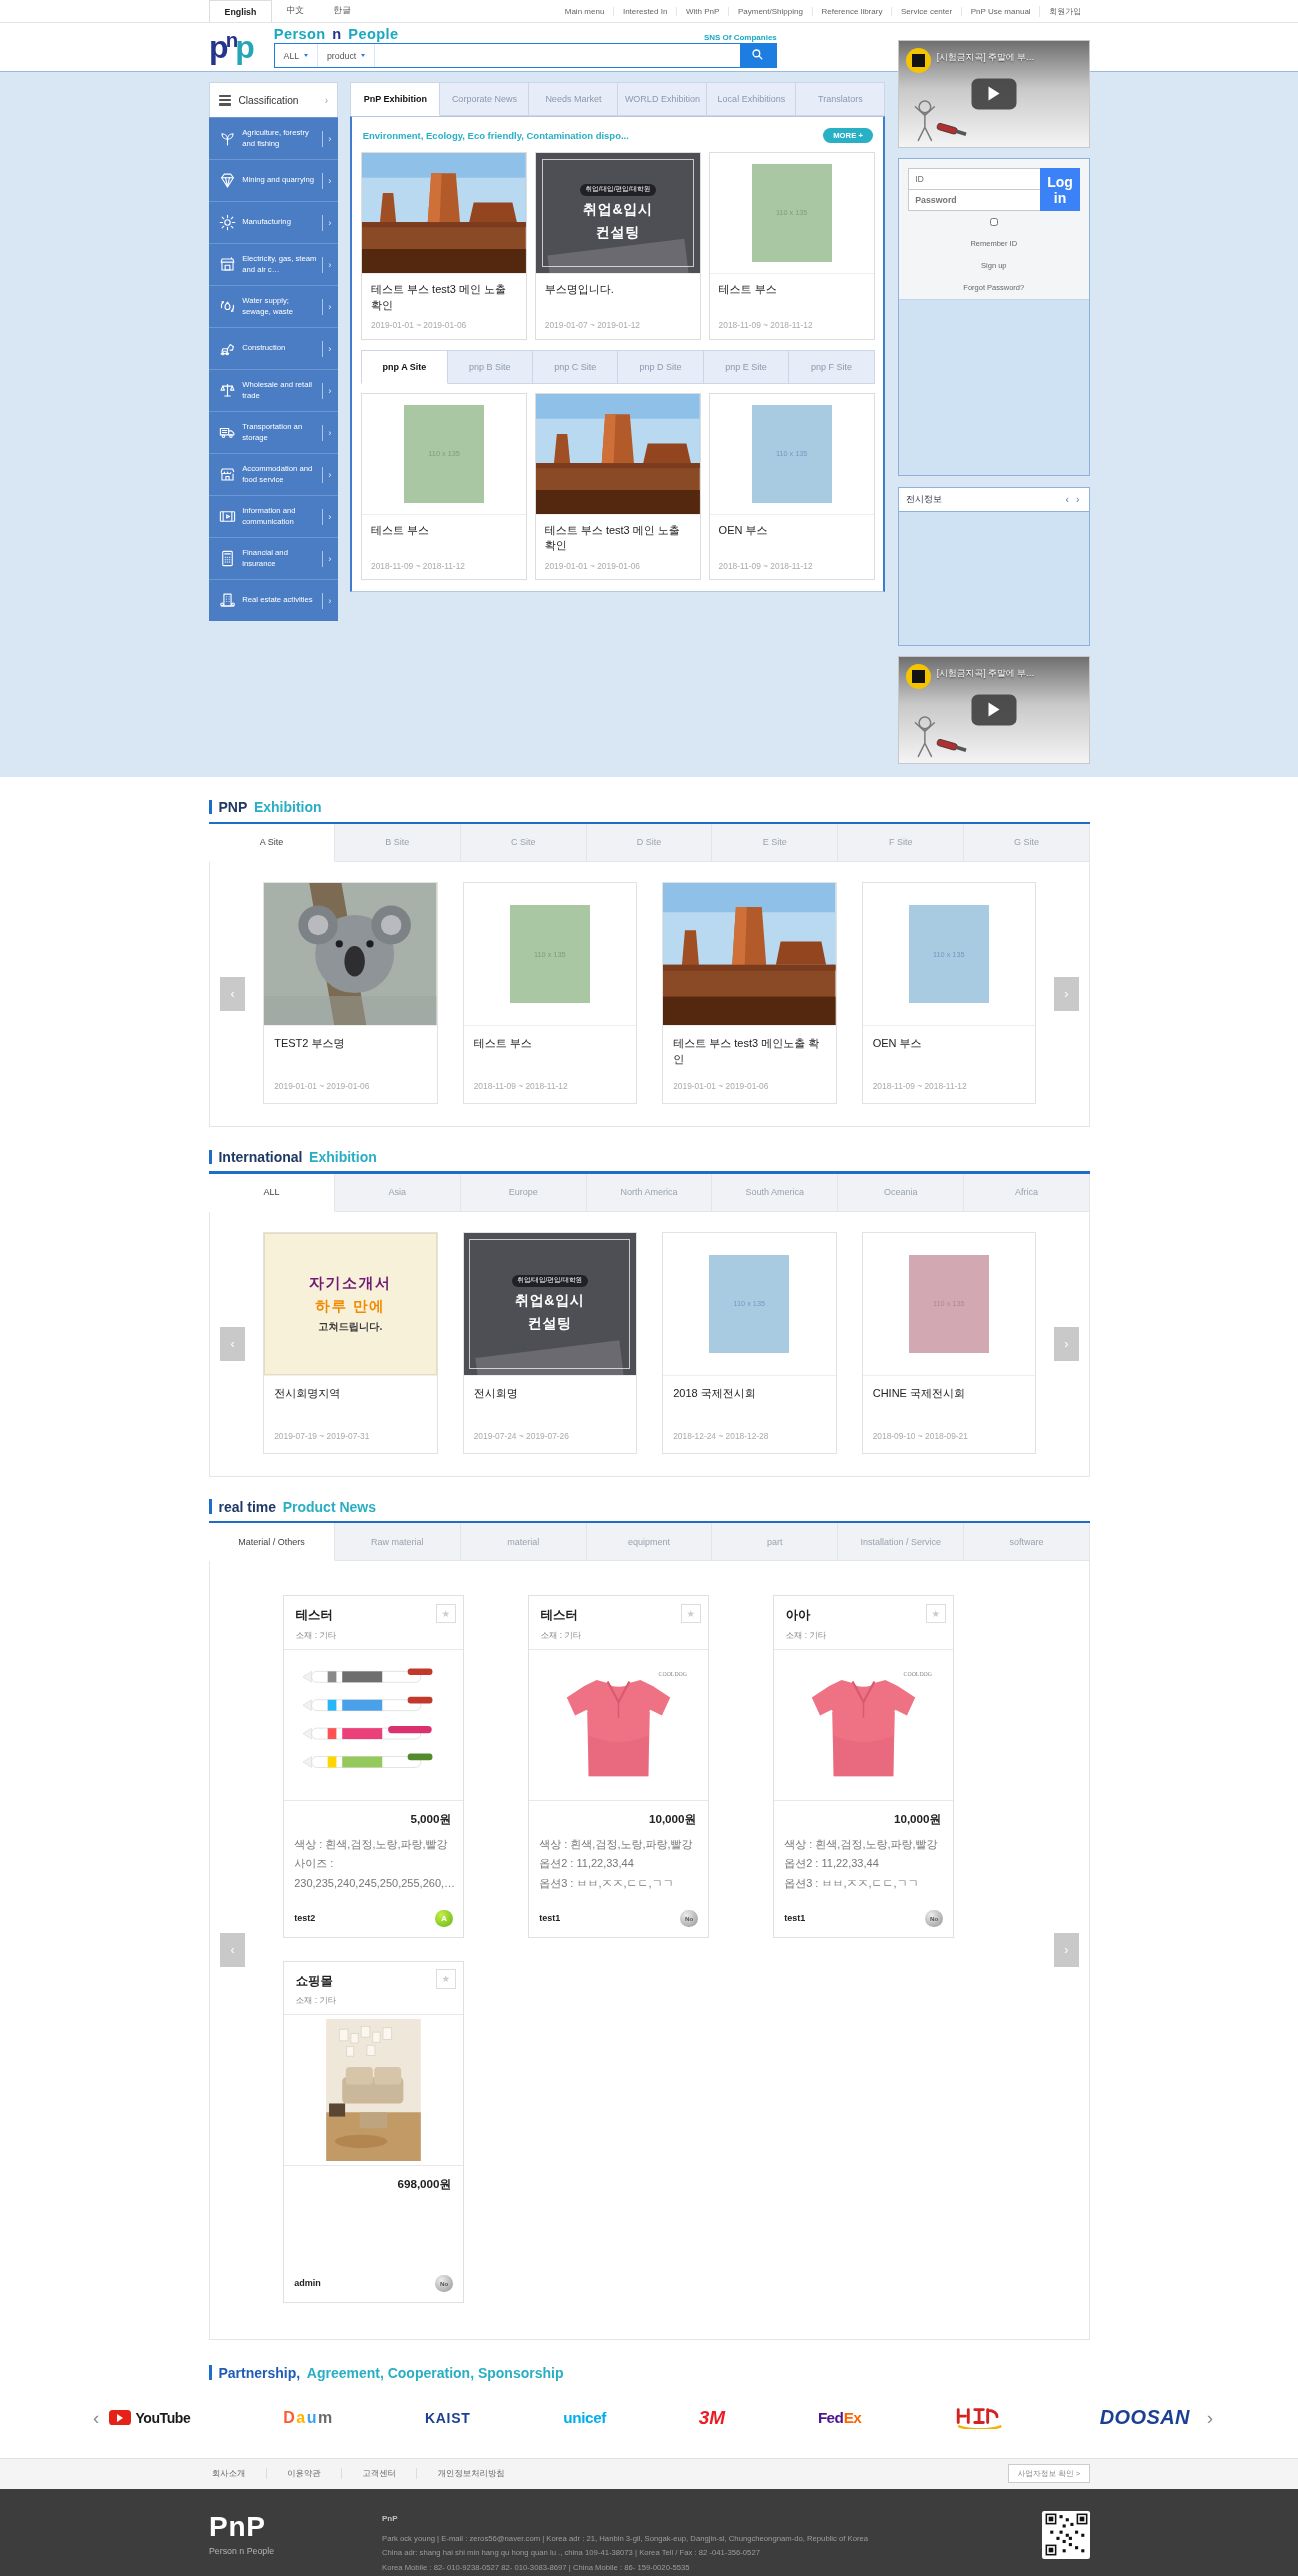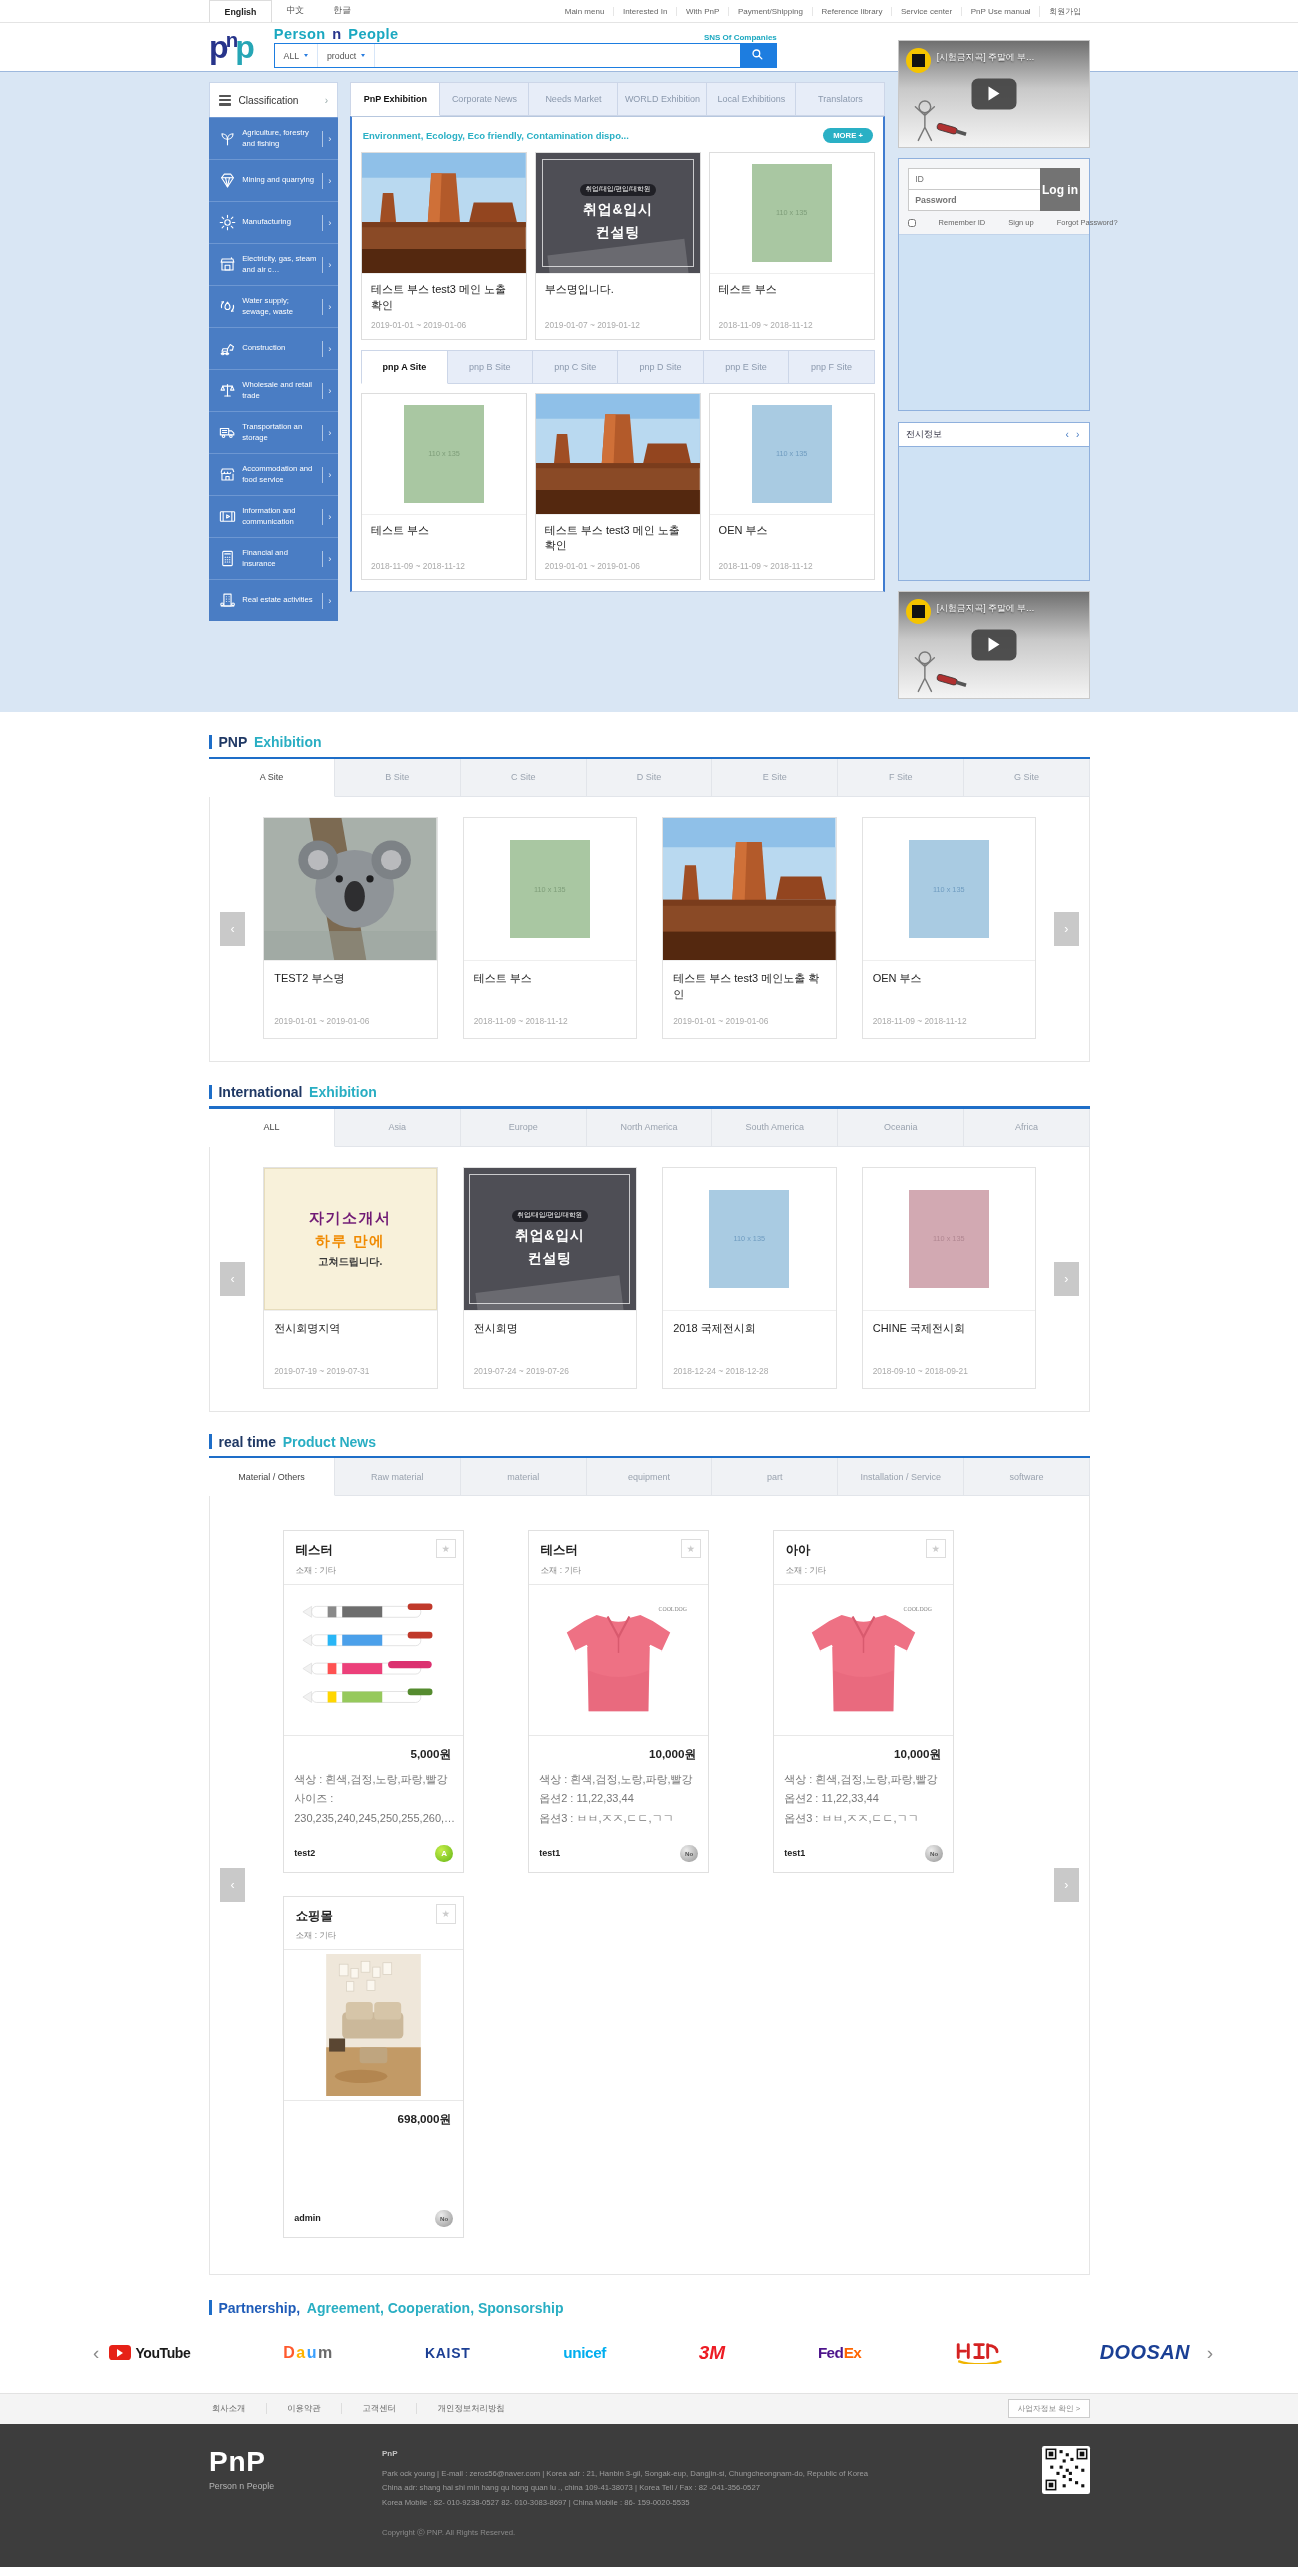--- a/index.html
+++ b/index.html
@@ -103,22 +103,22 @@
 
   
   .hero-right { width:192px; display:flex; flex-direction:column; }
   .vb-top { margin-top:-42px; position:relative; z-index:6; }
   .login-panel { margin-top:10.2px; border:0.7px solid #8fb0dd; background:#cfe2f4; }
   .login-form { background:#f4f5f7; padding:8.8px 8.8px 7.3px; border-bottom:0.7px solid #c2d4ea; }
   .lf-row { display:flex; }
   .lf-inputs { display:flex; flex-direction:column; flex:1; }
   .lf-inputs input { height:22px; border:0.7px solid #c9c9c9; background:#fff; padding:0 6.6px; font-size:8.8px; color:#333; outline:none; }
   .lf-inputs input + input { margin-top:-0.7px;font-weight:bold; }
-  .login-btn { width:53px; margin-left:-0.7px; background:#737373; color:#fff; border:none; font-size:12px; font-weight:bold; cursor:pointer; }
-  .login-links { display:flex; align-items:center; gap:23px; margin-top:6.6px; font-size:7.5px; color:#666; white-space:nowrap; }
+  .login-btn { width:53px; margin-left:-0.7px; background:#3b82f6; color:#fff; border:none; font-size:14px; font-weight:bold; cursor:pointer; }
+  .login-links { display:flex; align-items:center; gap:13px; margin-top:6.6px; font-size:7.5px; color:#666; white-space:nowrap;flex-direction:column; }
   .login-links input { width:8px; height:8px; }
   .login-links .lnk { cursor:pointer; }
   .login-space { height:175px; }
   .info-panel { margin-top:10.2px; border:0.7px solid #8fb0dd; }
   .panel-head { background:#fff; display:flex; justify-content:space-between; align-items:center; padding:5.1px 7.3px; font-size:9px; color:#334; border-bottom:0.7px solid #8fb0dd; }
   .panel-arrows span { color:#4a7dc4; font-size:10.2px; padding:0 2.2px; cursor:pointer; }
   .panel-body { height:133px; background:#cfe2f4; }
   .vb-bottom { margin-top:10.2px; }
 
   

